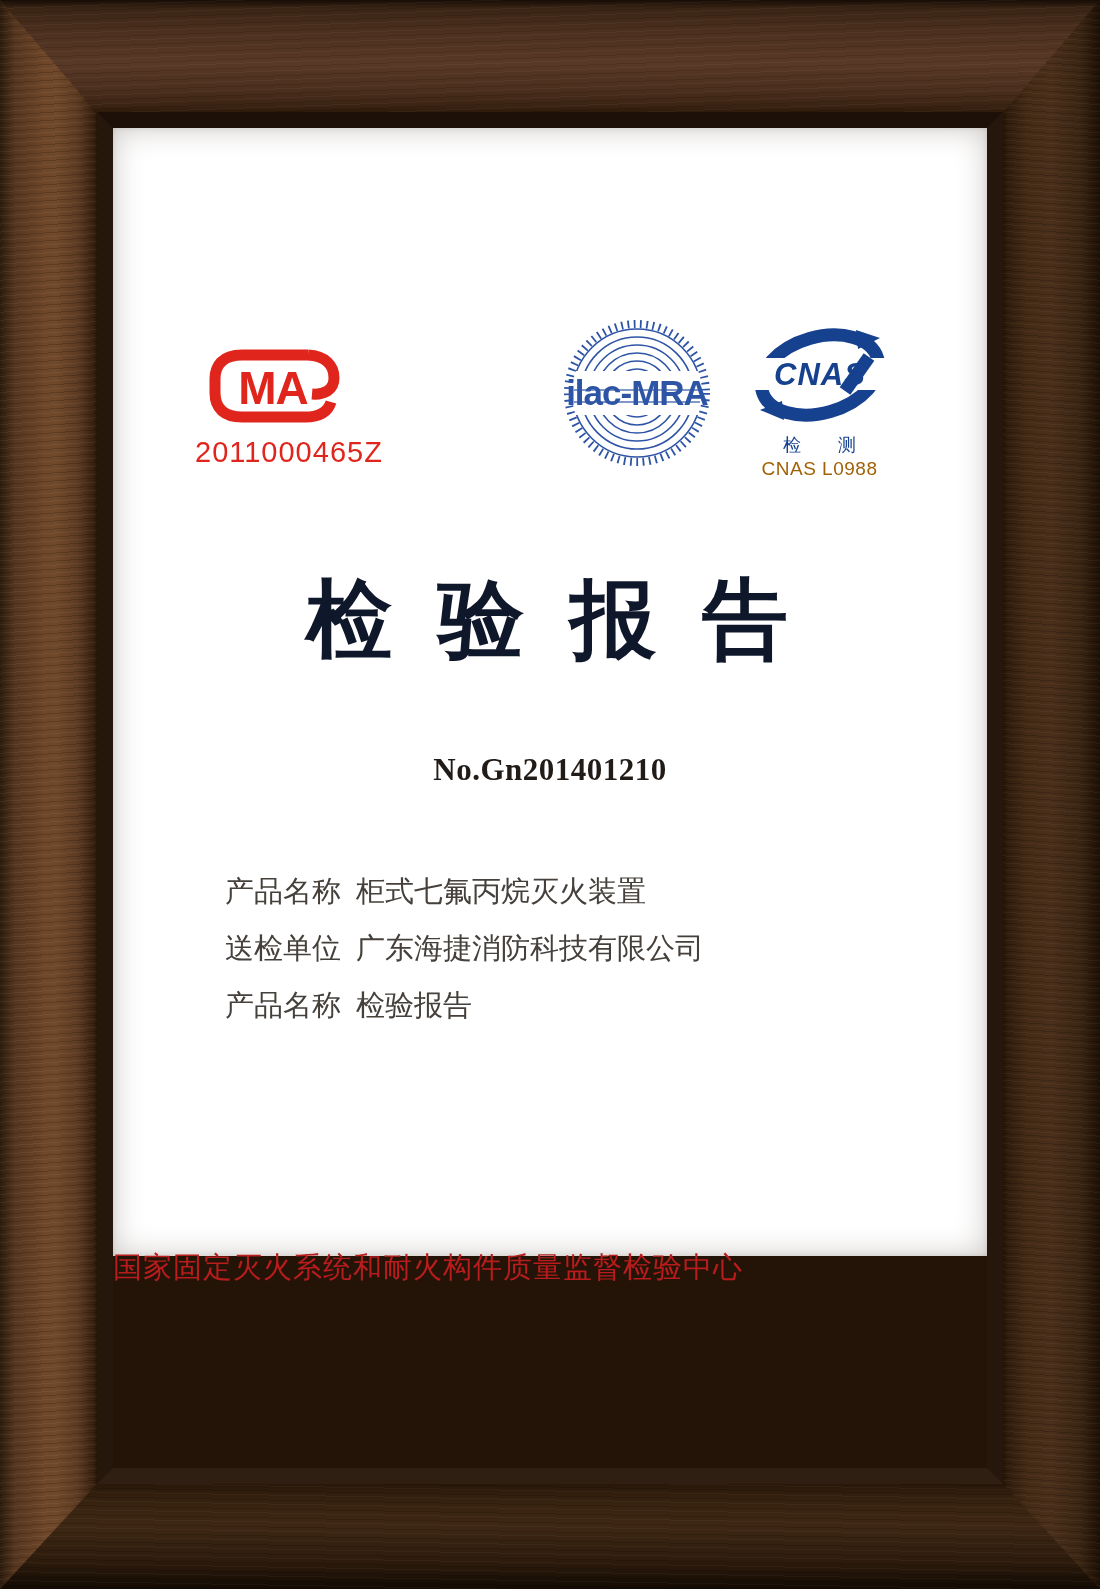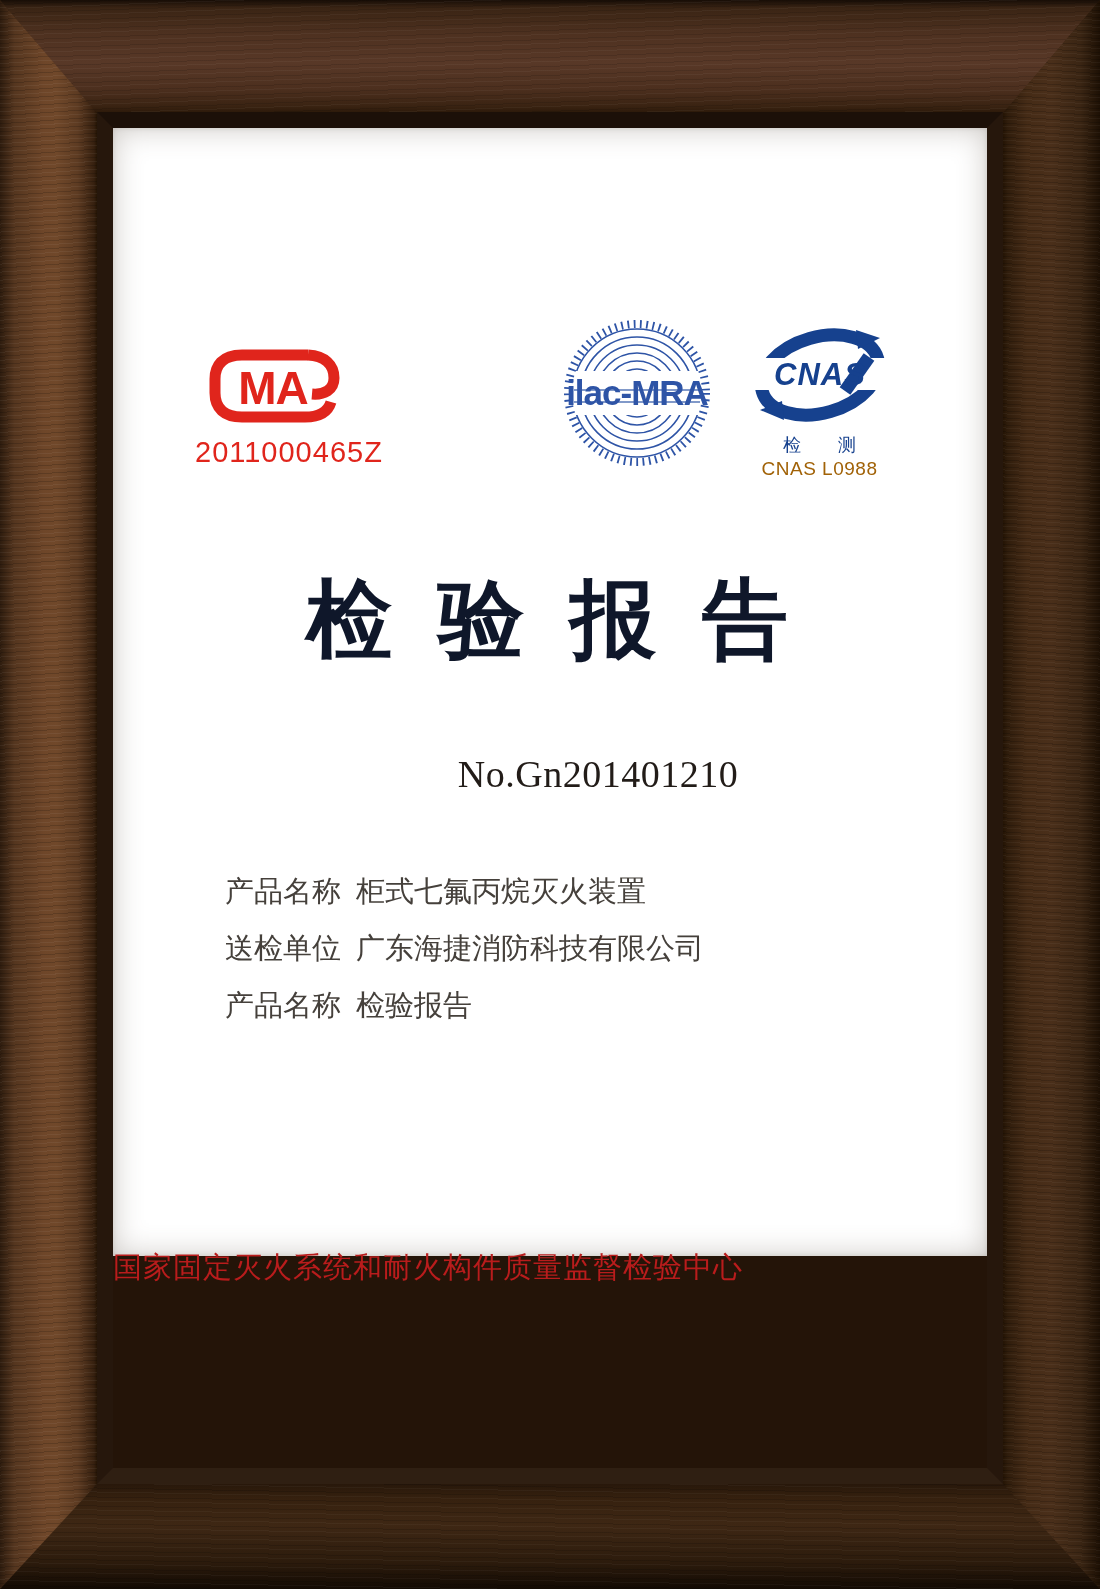--- a/index.html
+++ b/index.html
@@ -62,22 +62,22 @@
   .cnas-sub2{margin-top:1px;font-size:19px;font-weight:400;color:#a16207;letter-spacing:.5px;white-space:nowrap;}
 
   
   .title{
     position:absolute;top:434px;left:8px;width:100%;margin:0;
     text-align:center;font-size:86px;font-weight:900;color:#0f172a;
     letter-spacing:46px;padding-left:24px;box-sizing:border-box;white-space:nowrap;
   }
   .report-no{
     position:absolute;top:624px;left:0;width:100%;text-align:center;
-    font-family:"Liberation Serif","DejaVu Serif",serif;font-weight:400;
-    font-size:38px;color:#221c18;letter-spacing:.5px;padding-left:48px;
+    font-family:"Liberation Serif","DejaVu Serif",serif;font-weight:700;
+    font-size:31px;color:#221c18;letter-spacing:.5px;
   }
 
   
   .fields{position:absolute;left:112px;top:748px;}
   .field-row{display:flex;gap:15px;height:30px;margin-bottom:27px;
     font-size:29px;color:#45403b;line-height:30px;white-space:nowrap;}
 
   
   .doc-footer{
     position:absolute;top:1120px;left:0;width:100%;text-align:left;

